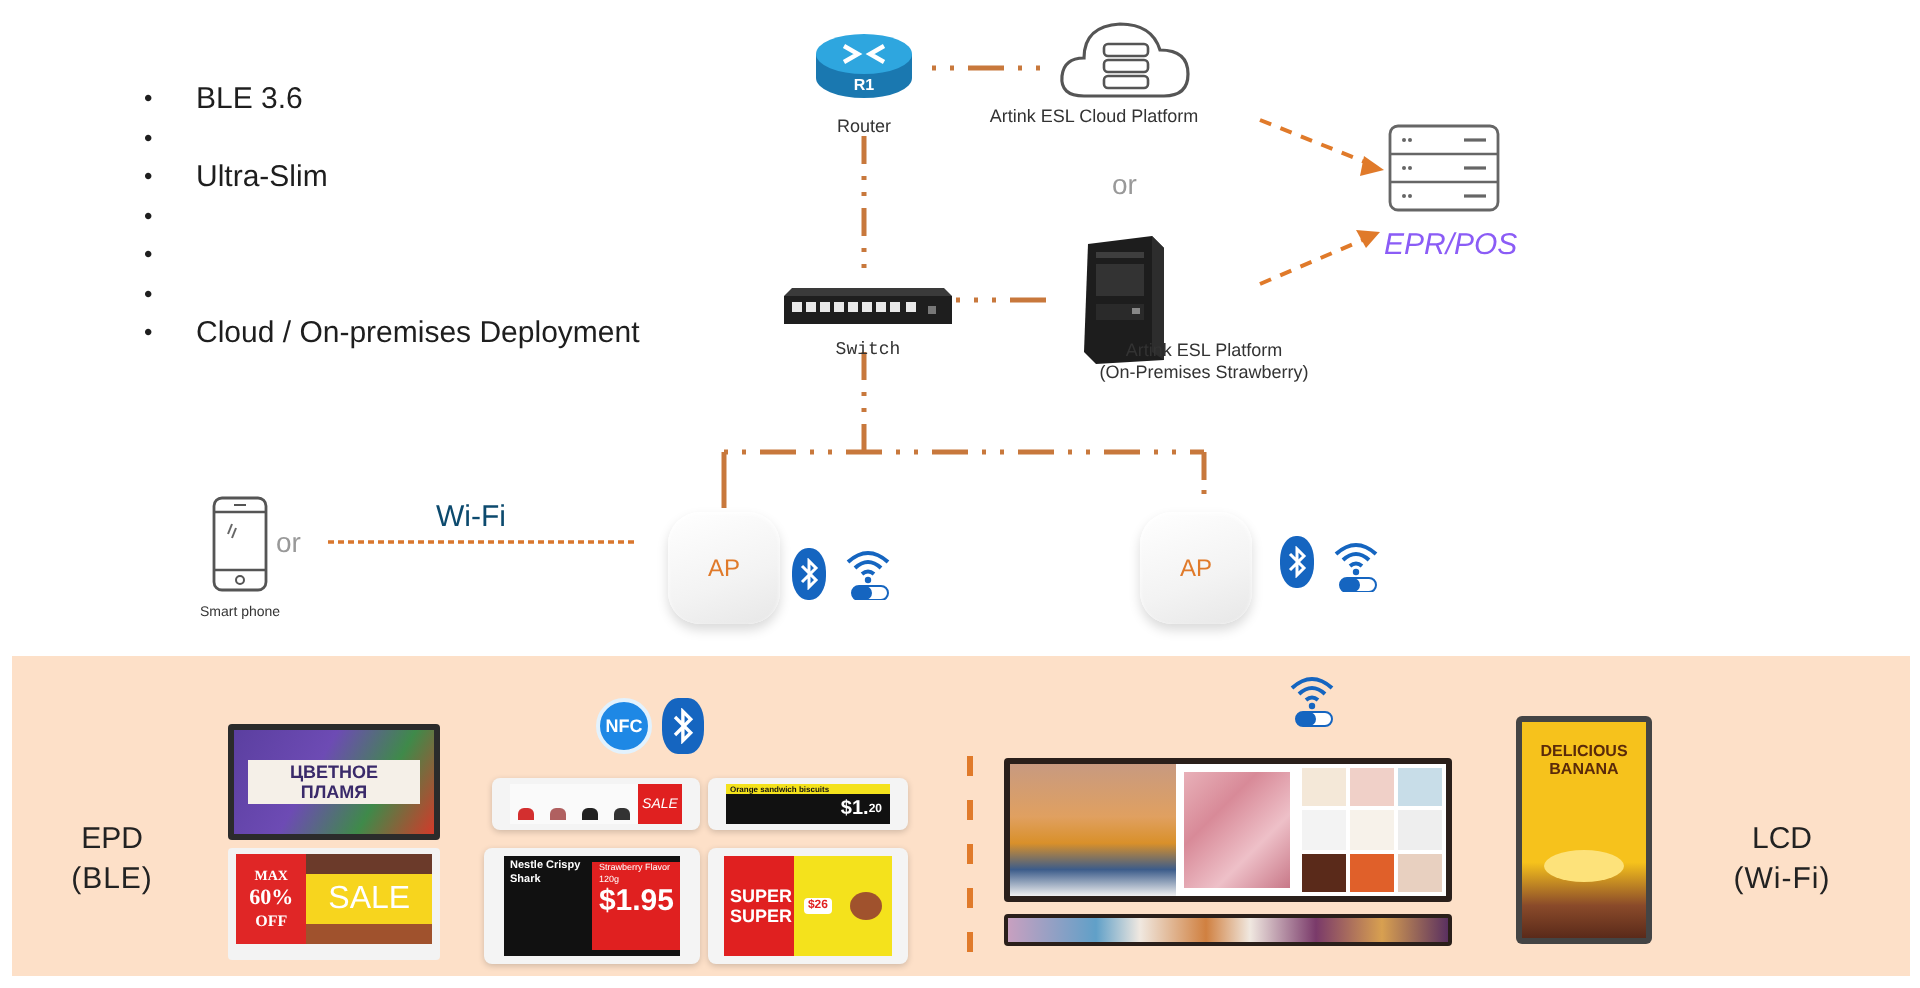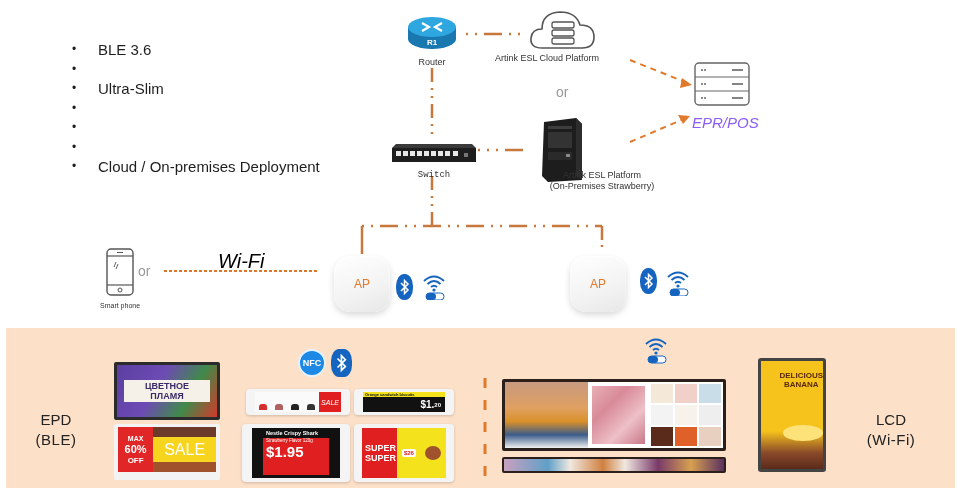--- a/index.html
+++ b/index.html
@@ -13,21 +13,21 @@
   .features .bullet { display: inline-block; width: 26px; font-size: 12px; }
 
   
   #lines { left: 0; top: 0; }
 
   .small-label { font-size: 9px; color: #333; text-align: center; white-space: nowrap; }
   .or-text { font-size: 14px; color: #999; }
 
   .epr-label { font-size: 15px; color: #8b5cf6; font-style: italic; }
 
-  .wifi-label { font-size: 20px; color: #000000; font-style: italic; }
+  .wifi-label { font-size: 15px; color: #0c4a6e; }
 
   .ap-box { width: 56px; height: 56px; border-radius: 16px; background: linear-gradient(160deg,#ffffff 0%,#f3f3f3 60%,#e7e7e7 100%); box-shadow: 0 3px 6px rgba(0,0,0,0.15), inset 0 1px 2px rgba(255,255,255,0.9); display: flex; align-items: center; justify-content: center; }
   .ap-box span { color: #e07a2a; font-size: 12px; }
 
   .bt-icon { width: 17px; height: 26px; border-radius: 8px / 12px; background: #1565c0; display: flex; align-items: center; justify-content: center; }
 
   
   .panel { left: 6px; top: 328px; width: 949px; height: 160px; background: #fde0c8; }
   .cat-label { font-size: 15px; color: #222; text-align: center; line-height: 20px; }
   .cat-label .sub { letter-spacing: 0.5px; }
@@ -222,21 +222,21 @@
 <div class="abs screen" style="left:114px;top:362px;width:106px;height:58px;background:#2b2b2b;padding:3px;">
   <div style="width:100%;height:100%;background:linear-gradient(120deg,#5b3fa0 0%,#6d4bb4 40%,#3f8a4a 70%,#d23a2a 100%);display:flex;flex-direction:column;align-items:center;justify-content:center;">
     <div style="background:#f5f0e8;color:#3a2a6a;font-size:9px;font-weight:bold;padding:1px 21px;line-height:10px;text-align:center;">
       <div>ЦВЕТНОЕ</div>
       <div>ПЛАМЯ</div>
     </div>
   </div>
 </div>
 <div class="abs screen" style="left:114px;top:424px;width:106px;height:56px;background:#f3f3f3;padding:3px 4px 8px 4px;">
   <div style="width:100%;height:100%;display:flex;">
-    <div style="width:36%;background:#e02626;color:#fff;display:flex;flex-direction:column;align-items:center;justify-content:center;font-weight:bold;line-height:11px;">
+    <div style="width:36%;background:#e02626;color:#fff;display:flex;flex-direction:column;align-items:center;justify-content:center;font-weight:bold;line-height:11px;font-family:Liberation Serif, serif;">
       <div style="font-size:7px;">MAX</div>
       <div style="font-size:11px;">60%</div>
       <div style="font-size:8px;">OFF</div>
     </div>
     <div style="flex:1;background:linear-gradient(180deg,#6b3a2a 0%,#6b3a2a 22%,#f7d51e 22%,#f7d51e 78%,#a0522d 78%);display:flex;align-items:center;justify-content:center;">
       <span style="color:#fff;font-size:16px;">SALE</span>
     </div>
   </div>
 </div>
 
@@ -263,21 +263,21 @@
   <div style="height:100%;background:#111;display:flex;flex-direction:column;">
     <div style="background:#f4e21c;color:#111;font-size:4px;font-weight:bold;height:5px;line-height:5px;padding-left:2px;overflow:hidden;">Orange sandwich biscuits</div>
     <div style="flex:1;display:flex;align-items:center;justify-content:flex-end;padding-right:4px;color:#fff;font-weight:bold;">
       <span style="font-size:10px;">$1.</span>
         <sup style="font-size:6px;">20</sup>
     </div>
   </div>
 </div>
 
 <div class="abs tag" style="left:242px;top:424px;width:108px;height:58px;padding:4px 10px;">
-  <div style="height:100%;background:#111;display:flex;flex-direction:column;padding:2px 14px;">
+  <div style="height:100%;background:#111;display:flex;flex-direction:row;padding:2px 3px;">
     <div style="color:#fff;font-size:5.5px;font-weight:bold;line-height:7px;">Nestle Crispy Shark</div>
     <div style="background:#e02020;color:#fff;flex:1;margin:1px -3px;padding:0 3px;">
       <div style="font-size:4.5px;line-height:6px;">Strawberry Flavor 120g</div>
       <div style="font-size:15px;font-weight:bold;line-height:16px;">$1.95</div>
     </div>
   </div>
 </div>
 
 <div class="abs tag" style="left:354px;top:424px;width:100px;height:58px;padding:4px 8px;">
   <div style="height:100%;display:flex;">
@@ -320,21 +320,21 @@
         <span style="background:#eeeeee;"></span>
       <span style="background:#5a2a1a;"></span>
         <span style="background:#e0602a;"></span>
         <span style="background:#e8d0c0;"></span>
     </div>
   </div>
 </div>
 <div class="abs screen" style="left:502px;top:457px;width:224px;height:16px;background:linear-gradient(90deg,#c8a0c0 0%,#60a0c8 20%,#f0e8e0 30%,#d08040 45%,#f0e8e0 55%,#7a3a6a 70%,#d8a050 85%,#5a3060 100%);border:2px solid #2a1f1a;"></div>
 
 <div class="abs screen" style="left:758px;top:358px;width:68px;height:114px;background:#444;padding:3px;border-radius:3px;">
-  <div style="width:100%;height:100%;background:linear-gradient(180deg,#f6c21c 0%,#f6c21c 65%,#8a4a2a 85%,#5a2a1a 100%);display:flex;flex-direction:column;align-items:flex-end;padding-top:10px;">
+  <div style="width:100%;height:100%;background:linear-gradient(180deg,#f6c21c 0%,#f6c21c 65%,#8a4a2a 85%,#5a2a1a 100%);display:flex;flex-direction:column;align-items:center;padding-top:10px;">
     <div style="color:#5a2a0a;font-size:8px;font-weight:bold;line-height:9px;text-align:center;">
       <div>DELICIOUS</div>
       <div>BANANA</div>
     </div>
     <div style="margin-top:36px;width:40px;height:16px;border-radius:50%;background:#fde27a;"></div>
   </div>
 </div>
 
 <div class="abs cat-label" style="left:856px;top:410px;width:70px;">
   <div>LCD</div>

